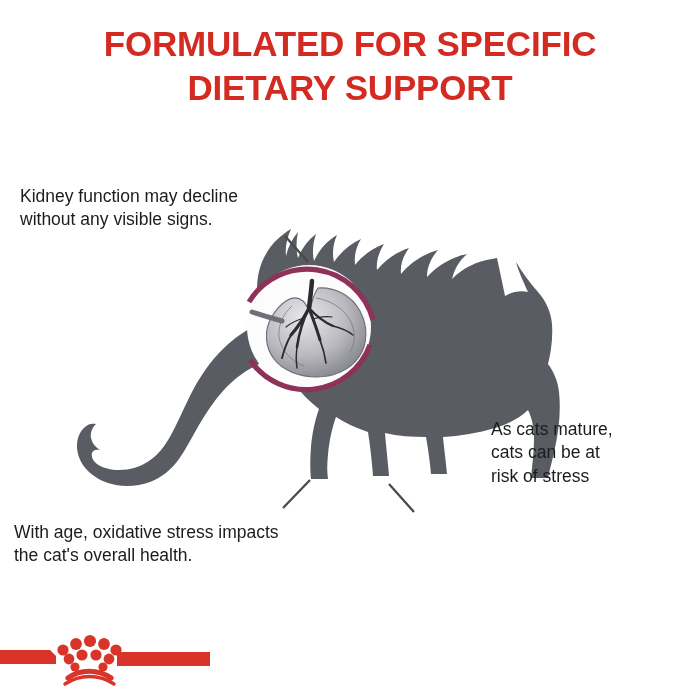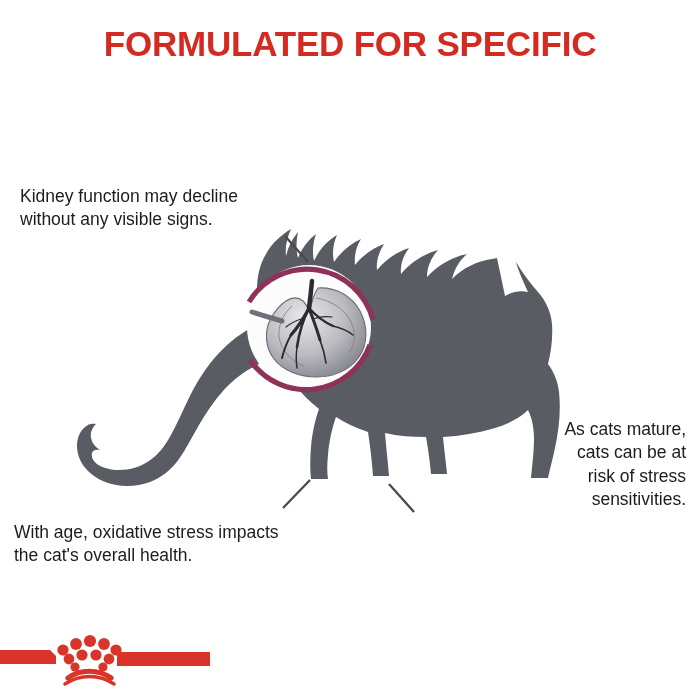--- a/index.html
+++ b/index.html
@@ -29,36 +29,37 @@
   
   .callout {
     position:absolute;
     color:#1c1c1c;
     font-size:17.5px;
     line-height:1.33;
     font-weight:400;
   }
   .callout-tl { top:185px; left:20px; width:300px; text-align:left; }
   .callout-bl { top:521px; left:14px; width:320px; text-align:left; }
-  .callout-r  { top:418px; right:14px; width:195px; text-align:right; }
+  .callout-r  { top:418px; right:14px; width:195px; }
   .callout .ln { display:block; white-space:nowrap; }
 
   
   #art { position:absolute; top:0; left:0; width:700px; height:700px; }
 
   
   .logo { position:absolute; left:0px; top:628px; width:210px; height:64px; }
 </style>
 </head>
 <body>
 
 <div id="stage">
 
   <div class="title">
     <span class="ln">FORMULATED FOR SPECIFIC</span>
+    <span class="ln">DIETARY SUPPORT</span>
   </div>
 
   <svg id="art" viewBox="0 0 700 700">
     <defs>
       <linearGradient id="connGrad" x1="0" y1="0" x2="1" y2="0">
         <stop offset="0" stop-color="#ffffff"></stop>
         <stop offset="0.10" stop-color="#b9b9b9"></stop>
         <stop offset="0.30" stop-color="#4a4a4a"></stop>
         <stop offset="0.46" stop-color="#d8d8d8"></stop>
         <stop offset="0.58" stop-color="#4a4a4a"></stop>
@@ -231,21 +232,20 @@
 
   <div class="callout callout-tl">
     <span class="ln">Kidney function may decline</span>
     <span class="ln">without any visible signs.</span>
   </div>
 
   <div class="callout callout-r">
     <span class="ln">As cats mature,</span>
     <span class="ln">cats can be at</span>
     <span class="ln">risk of stress</span>
-    <span class="ln">sensitivities.</span>
   </div>
 
   <svg class="logo" viewBox="0 0 210 64">
     <g fill="#d8342a">
 
       <path d="M 0,22 L 50,22 L 56,28 L 56,36 L 0,36 Z"></path>
 
       <path d="M 117,24 L 210,24 L 210,38 L 117,38 Z"></path>
 
       <circle cx="63" cy="22" r="5.6"></circle>

